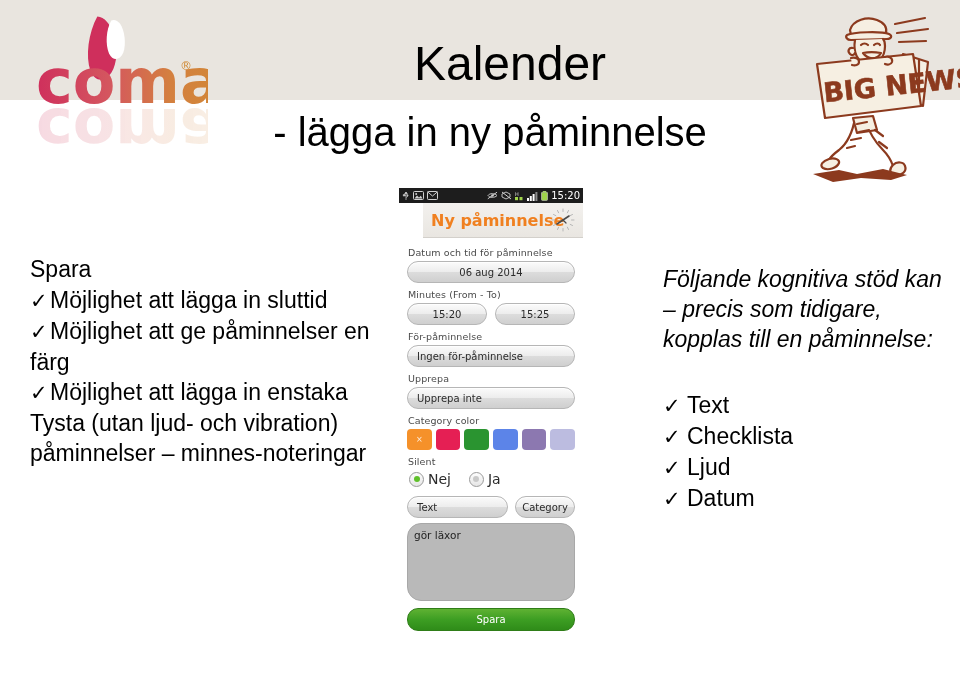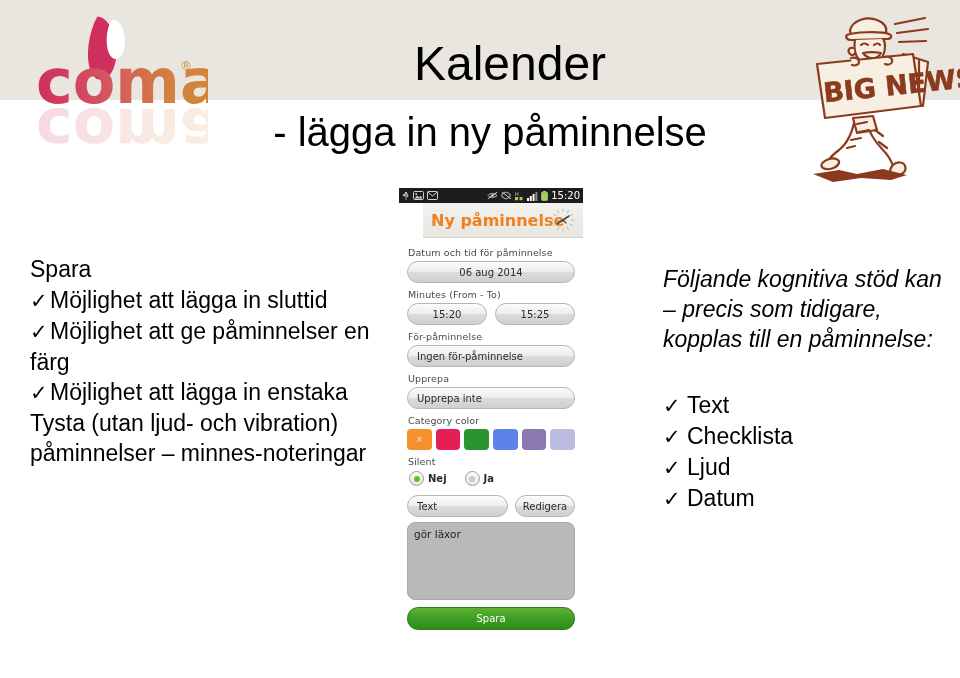--- a/index.html
+++ b/index.html
@@ -199,36 +199,36 @@
     border: 1px solid #9a9a9a;
     background: linear-gradient(#fdfdfd,#e6e6e6);
     display: flex; align-items: center; justify-content: center;
   }
   .radio-dot .inner {
     width: 6px; height: 6px;
     border-radius: 50%;
     background: #5fc02a;
   }
   .radio-dot.off .inner { background: #c9c9c9; }
-  .radio-label { font-size: 10px; color: #2b2b2b; font-weight: bold; }
+  .radio-label { font-size: 14px; color: #2b2b2b; }
 
   .btn-row {
     display: flex;
     gap: 7px;
     margin-top: 9px;
   }
   .btn-row .pill.wide { flex: 1 1 auto; }
   .btn-row .pill.narrow { flex: 0 0 58px; }
 
   .note-area {
     margin-top: 5px;
     height: 78px;
     background: #b9b9b9;
     border: 1px solid #a8a8a8;
-    border-radius: 8px;
+    border-radius: 14px;
     padding: 5px 6px;
     box-sizing: border-box;
     font-size: 10.5px;
     color: #1f1f1f;
   }
 
   .save-btn {
     margin-top: 7px;
     height: 21px;
     border-radius: 11px;
@@ -478,20 +478,20 @@
       <div class="radio">
         <span class="radio-dot off">
             <span class="inner"></span>
           </span>
         <span class="radio-label">Ja</span>
       </div>
     </div>
 
     <div class="btn-row">
       <div class="pill wide left-text">Text</div>
-      <div class="pill narrow">Redigera</div>
+      <div class="pill narrow">Category</div>
     </div>
 
     <div class="note-area">gör läxor</div>
 
     <div class="save-btn">Spara</div>
   </div>
 </div>
 
 </body></html>

